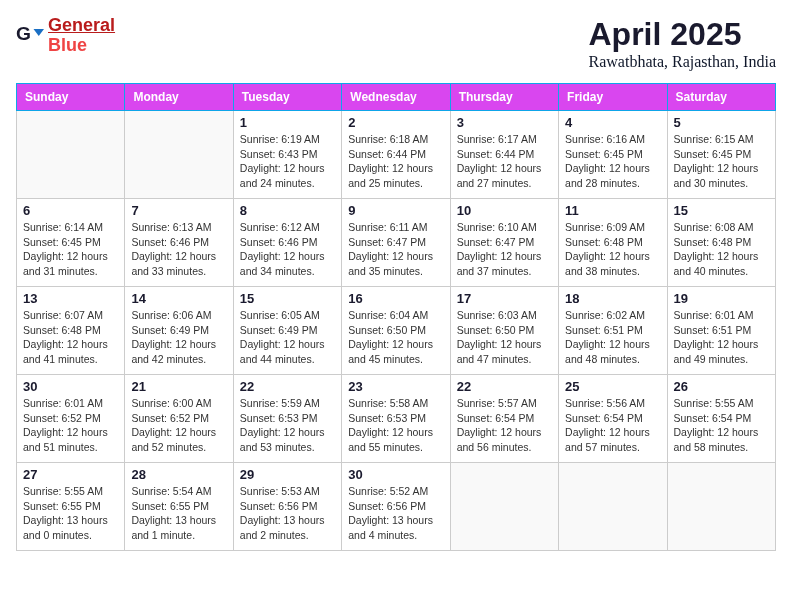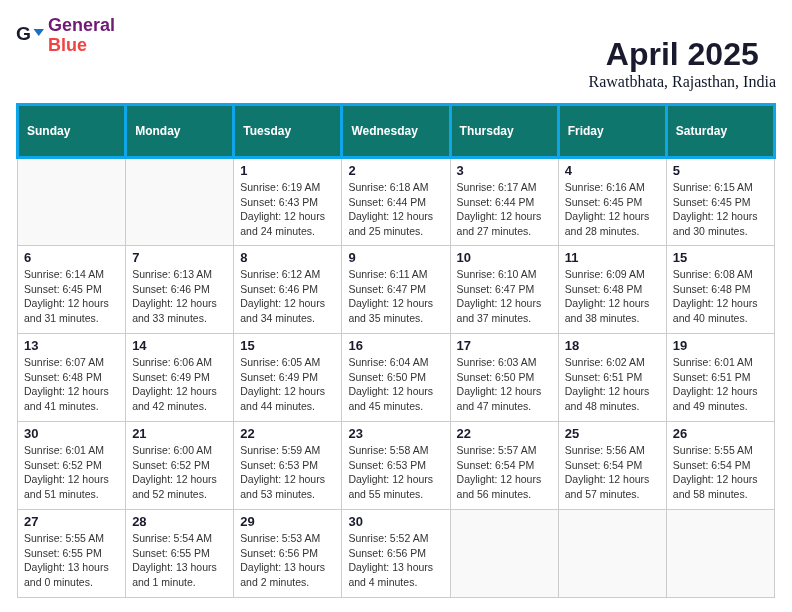--- a/index.html
+++ b/index.html
@@ -21,53 +21,53 @@
       align-items: center;
       gap: 4px;
     }
     .logo-text {
       font-size: 18px;
       font-weight: bold;
       color: #1a1a2e;
       line-height: 1.1;
     }
     .logo-text span {
-      color: #701a75;
+      color: #b91c1c;
+      text-decoration: underline;
     }
     .logo-icon {
       width: 28px;
       height: 28px;
     }
     .title-area {
-      text-align: center;
-      margin-top: 20px;
+      text-align: left;
     }
     .month-year {
       font-size: 32px;
       font-weight: bold;
       color: #1a1a2e;
     }
     .location {
       font-size: 16px;
       color: #0f172a;
       font-family: Liberation Serif, serif;
     }
     .calendar {
       width: 100%;
       border-collapse: collapse;
       font-size: 11px;
     }
     .calendar th {
-      background: #0f766e;
+      background: #d946ef;
       color: #fff;
       text-align: left;
-      padding: 18px 8px;
+      padding: 6px 8px;
       font-size: 12px;
       font-weight: bold;
-      border: 3px solid #0ea5e9;
+      border: 1px solid #0ea5e9;
     }
     .calendar td {
       border: 1px solid #ccc;
       vertical-align: top;
       padding: 4px 6px;
       width: calc(100%/7);
       min-height: 80px;
       height: 88px;
     }
     .day-number {

